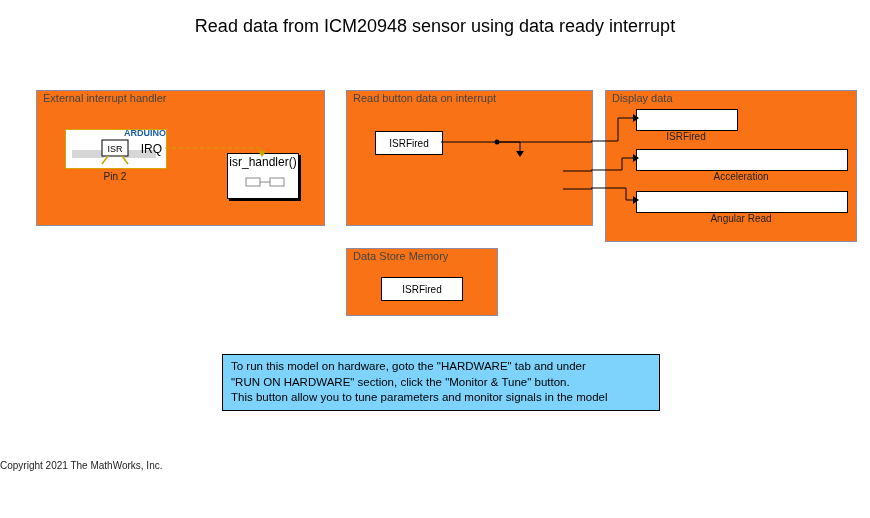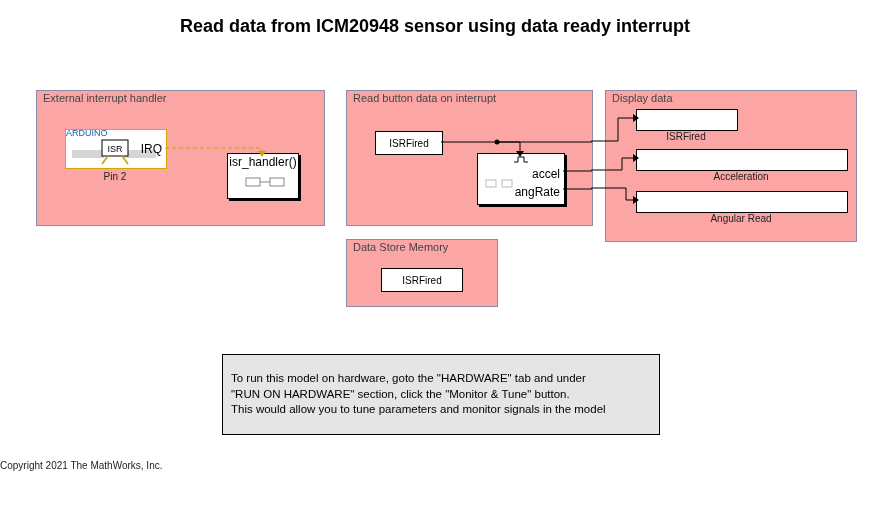--- a/index.html
+++ b/index.html
@@ -1,25 +1,25 @@
 <!DOCTYPE html>
 <html><head>
 <meta charset="utf-8">
 <style>
   html,body{margin:0;padding:0;font-family:Arial,Helvetica,sans-serif;background:#fff;color:#000}
   .canvas{position:relative;width:870px;height:518px}
-  .title{position:absolute;left:0;right:0;top:16px;text-align:center;font-weight:bold;font-size:18px}
-  .subsys{position:absolute;background:#fca5a5;border:1px solid #8c8ca8}
+  .title{position:absolute;left:0;right:0;top:16px;text-align:center;font-weight:normal;font-size:18px}
+  .subsys{position:absolute;background:#f97316;border:1px solid #8c8ca8}
   .subsys-label{position:absolute;top:-1px;left:6px;font-size:11px;color:#444;padding-top:2px}
   .block{position:absolute;background:#fff;border:1px solid #000}
   .small-text{font-size:10px;line-height:1.1}
   .tiny-text{font-size:12px;line-height:1.1}
   .center{display:flex;align-items:center;justify-content:center;text-align:center}
   .label-under{position:absolute;font-size:10px;color:#222;text-align:center}
-  .note-box{position:absolute;background:#e5e5e5;border:1px solid #000;font-size:11.5px;line-height:1.35;padding:16px 8px}
+  .note-box{position:absolute;background:#7dd3fc;border:1px solid #000;font-size:11.5px;line-height:1.35;padding:4px 8px}
   .copyright{position:absolute;left:0;right:0;text-align:left;font-size:10px;color:#222}
   svg.wires{width:100%;height:100%;}
   .selected{outline:1.5px solid #d9a300;outline-offset:-1px}
 </style>
 </head>
 <body>
 
 <div class="canvas">
 
   <div class="title">Read data from ICM20948 sensor using data ready interrupt</div>
@@ -29,21 +29,21 @@
 
     <div class="block selected" style="left:28px;top:38px;width:100px;height:38px;border-color:#555;background:#fff">
       <svg class="wires" viewBox="0 0 100 38">
         <rect x="6" y="20" width="32" height="8" fill="#d6d6d6"></rect>
         <rect x="58" y="20" width="32" height="8" fill="#d6d6d6"></rect>
         <rect x="36" y="10" width="26" height="16" fill="#fff" stroke="#000"></rect>
         <text x="49" y="22" font-size="9" text-anchor="middle">ISR</text>
         <line x1="42" y1="26" x2="36" y2="34" stroke="#c9a400" stroke-width="1.5"></line>
         <line x1="56" y1="26" x2="62" y2="34" stroke="#c9a400" stroke-width="1.5"></line>
       </svg>
-      <div style="position:absolute;left:0;right:0;top:-2px;text-align:left;font-size:9px;color:#1a5fa8;font-weight:normal">ARDUINO</div>
+      <div style="position:absolute;left:0;right:0;top:-2px;text-align:right;font-size:9px;color:#1a5fa8;font-weight:bold">ARDUINO</div>
       <div style="position:absolute;right:4px;top:12px;font-size:12px">IRQ</div>
     </div>
     <div class="label-under" style="left:28px;top:80px;width:100px">Pin 2</div>
 
     <div class="block" style="left:190px;top:62px;width:70px;height:44px;box-shadow:2px 2px 0 #000">
       <div style="position:absolute;left:0;right:0;top:2px;text-align:center" class="tiny-text">isr_handler()</div>
       <svg style="position:absolute;left:0;top:16px;width:70px;height:26px" viewBox="0 0 70 26">
         <rect x="18" y="8" width="14" height="8" fill="#fff" stroke="#888"></rect>
         <line x1="32" y1="12" x2="42" y2="12" stroke="#888"></line>
         <rect x="42" y="8" width="14" height="8" fill="#fff" stroke="#888"></rect>
@@ -56,31 +56,20 @@
     </svg>
   </div>
 
   <div class="subsys" style="left:346px;top:90px;width:245px;height:134px">
     <div class="subsys-label">Read button data on interrupt</div>
 
     <div class="block center small-text" style="left:28px;top:40px;width:66px;height:22px">
       <span>ISRFired</span>
     </div>
 
-    <div class="block" style="left:130px;top:62px;width:86px;height:50px;box-shadow:2px 2px 0 #000">
-      <svg style="position:absolute;left:0;top:0;width:86px;height:50px" viewBox="0 0 86 50">
-
-        <path d="M36 8 L40 8 L40 3 L46 3 L46 8 L50 8" stroke="#000" fill="none"></path>
-
-        <rect x="8" y="26" width="10" height="7" fill="#fff" stroke="#bbb"></rect>
-        <rect x="24" y="26" width="10" height="7" fill="#fff" stroke="#bbb"></rect>
-      </svg>
-      <div style="position:absolute;right:4px;top:14px" class="tiny-text">accel</div>
-      <div style="position:absolute;right:4px;top:32px" class="tiny-text">angRate</div>
-    </div>
 
     <svg style="position:absolute;left:0;top:0;width:245px;height:134px;pointer-events:none">
       <path d="M94 51 L173 51 L173 62" stroke="#000" fill="none"></path>
       <polygon points="169,60 177,60 173,66" fill="#000"></polygon>
       <circle cx="150" cy="51" r="2.5" fill="#000"></circle>
       <path d="M150 51 L245 51" stroke="#000" fill="none"></path>
       <path d="M216 80 L245 80" stroke="#000" fill="none"></path>
       <path d="M216 98 L245 98" stroke="#000" fill="none"></path>
     </svg>
   </div>
@@ -103,28 +92,28 @@
     <path d="M591 141 L618 141 L618 118 L635 118" stroke="#000" fill="none"></path>
     <polygon points="633,114 633,122 639,118" fill="#000"></polygon>
 
     <path d="M591 170 L622 170 L622 158 L635 158" stroke="#000" fill="none"></path>
     <polygon points="633,154 633,162 639,158" fill="#000"></polygon>
 
     <path d="M591 188 L626 188 L626 200 L635 200" stroke="#000" fill="none"></path>
     <polygon points="633,196 633,204 639,200" fill="#000"></polygon>
   </svg>
 
-  <div class="subsys" style="left:346px;top:239px;width:150px;height:66px">
+  <div class="subsys" style="left:346px;top:248px;width:150px;height:66px">
     <div class="subsys-label">Data Store Memory</div>
     <div class="block center small-text" style="left:34px;top:28px;width:80px;height:22px">
       <span>ISRFired</span>
     </div>
   </div>
 
   <div class="note-box" style="left:222px;top:354px;width:420px">
     <div>To run this model on hardware, goto the "HARDWARE" tab and under</div>
     <div>"RUN ON HARDWARE" section, click the "Monitor &amp; Tune" button.</div>
-    <div>This would allow you to tune parameters and monitor signals in the model</div>
+    <div>This button allow you to tune parameters and monitor signals in the model</div>
   </div>
 
   <div class="copyright" style="top:460px">Copyright 2021 The MathWorks, Inc.</div>
 
 </div>
 
 </body></html>

